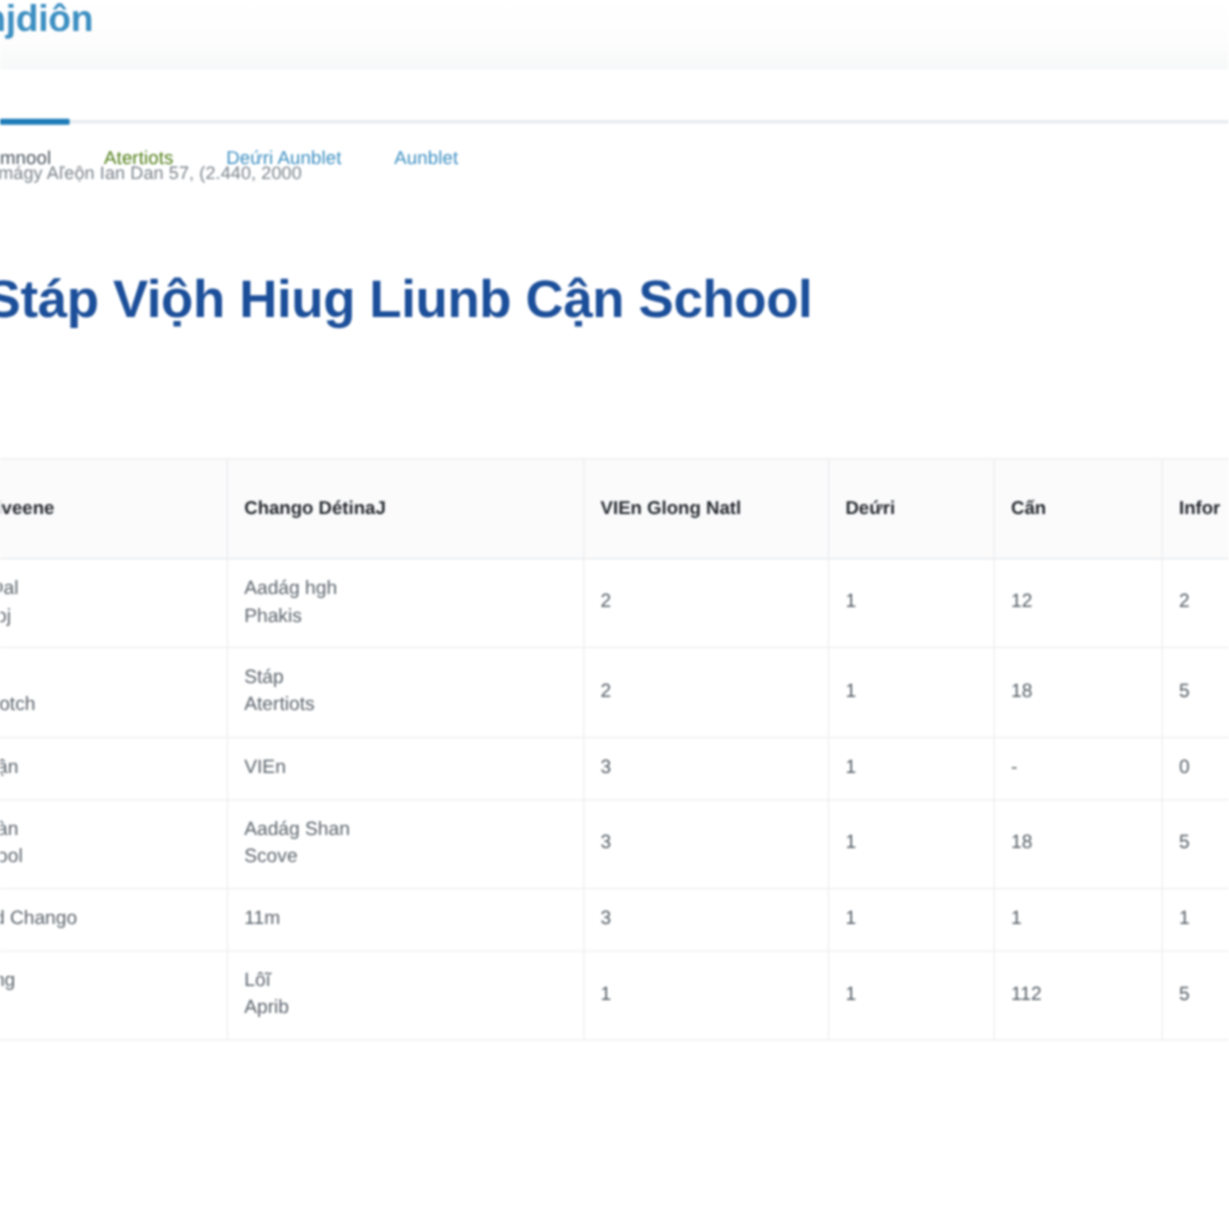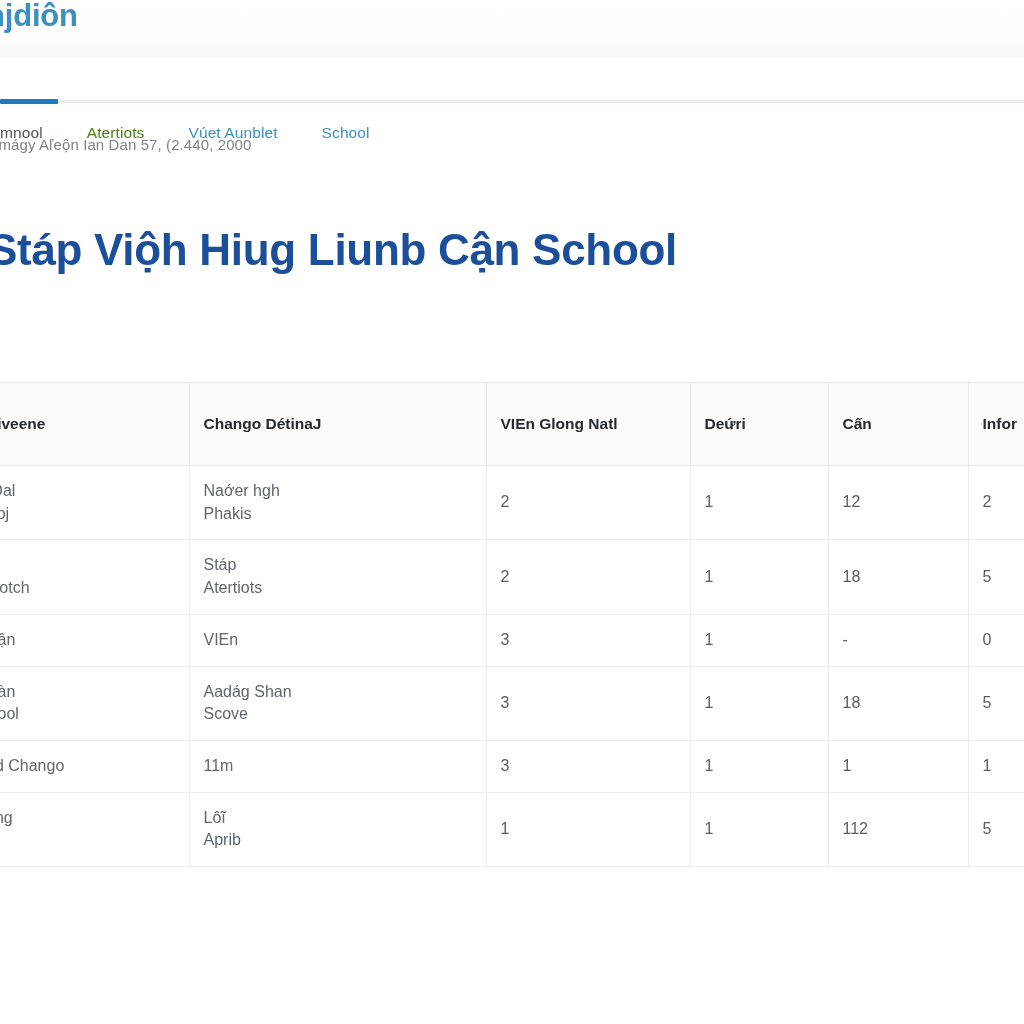--- a/index.html
+++ b/index.html
@@ -172,22 +172,22 @@
 <div id="page">
 
   <div class="topbar">
     <div class="brand">njdiôn</div>
   </div>
 
   <div class="navbar">
     <div class="navlist">
       <div class="navitem active">mnool</div>
       <div class="navitem">Atertiots</div>
-      <div class="navitem link">Vúet Aunblet</div>
-      <div class="navitem link">School</div>
+      <div class="navitem link">Deứri Aunblet</div>
+      <div class="navitem link">Aunblet</div>
     </div>
   </div>
   <div class="navrule"></div>
   <div class="active-underline"></div>
 
   <div class="meta">amágy Aľeộn Ian Dan 57, (2.440, 2000</div>
 
   <h1 class="heading">Stáp Viộh Hiug Liunb Cận School</h1>
 
   <div class="tablewrap">
@@ -211,21 +211,21 @@
         </tr>
       </thead>
       <tbody>
 
         <tr>
           <td class="first">
             <span class="l2">(Dal</span>
             <span class="l2">Boj</span>
           </td>
           <td>
-            <span class="l2">Naớer hgh</span>
+            <span class="l2">Aadág hgh</span>
             <span class="l2">Phakis</span>
           </td>
           <td class="num">2</td>
           <td class="num">1</td>
           <td class="num">12</td>
           <td class="num">2</td>
         </tr>
 
         <tr>
           <td class="first">

